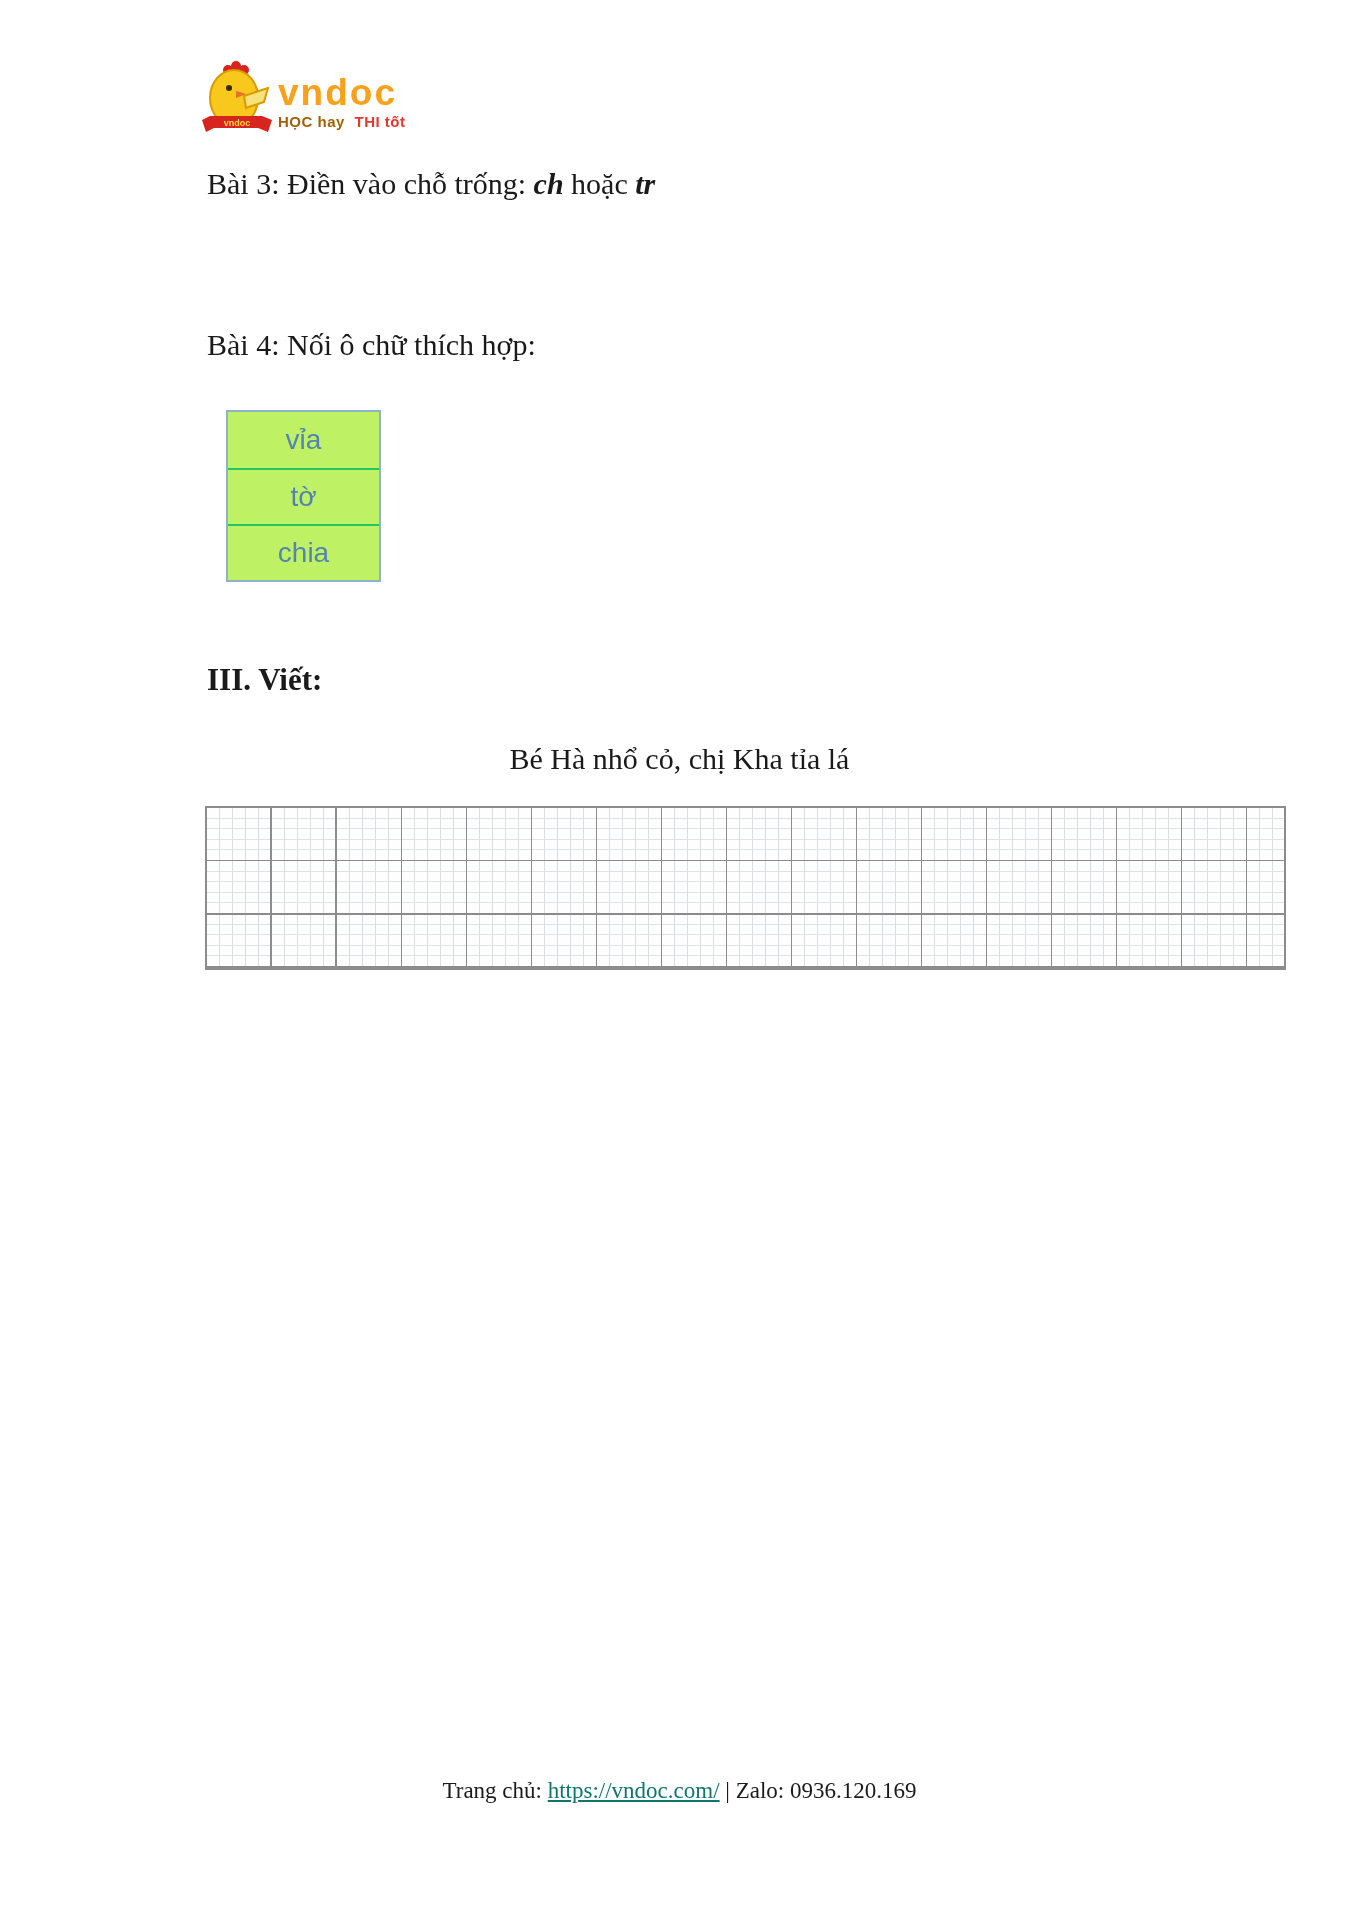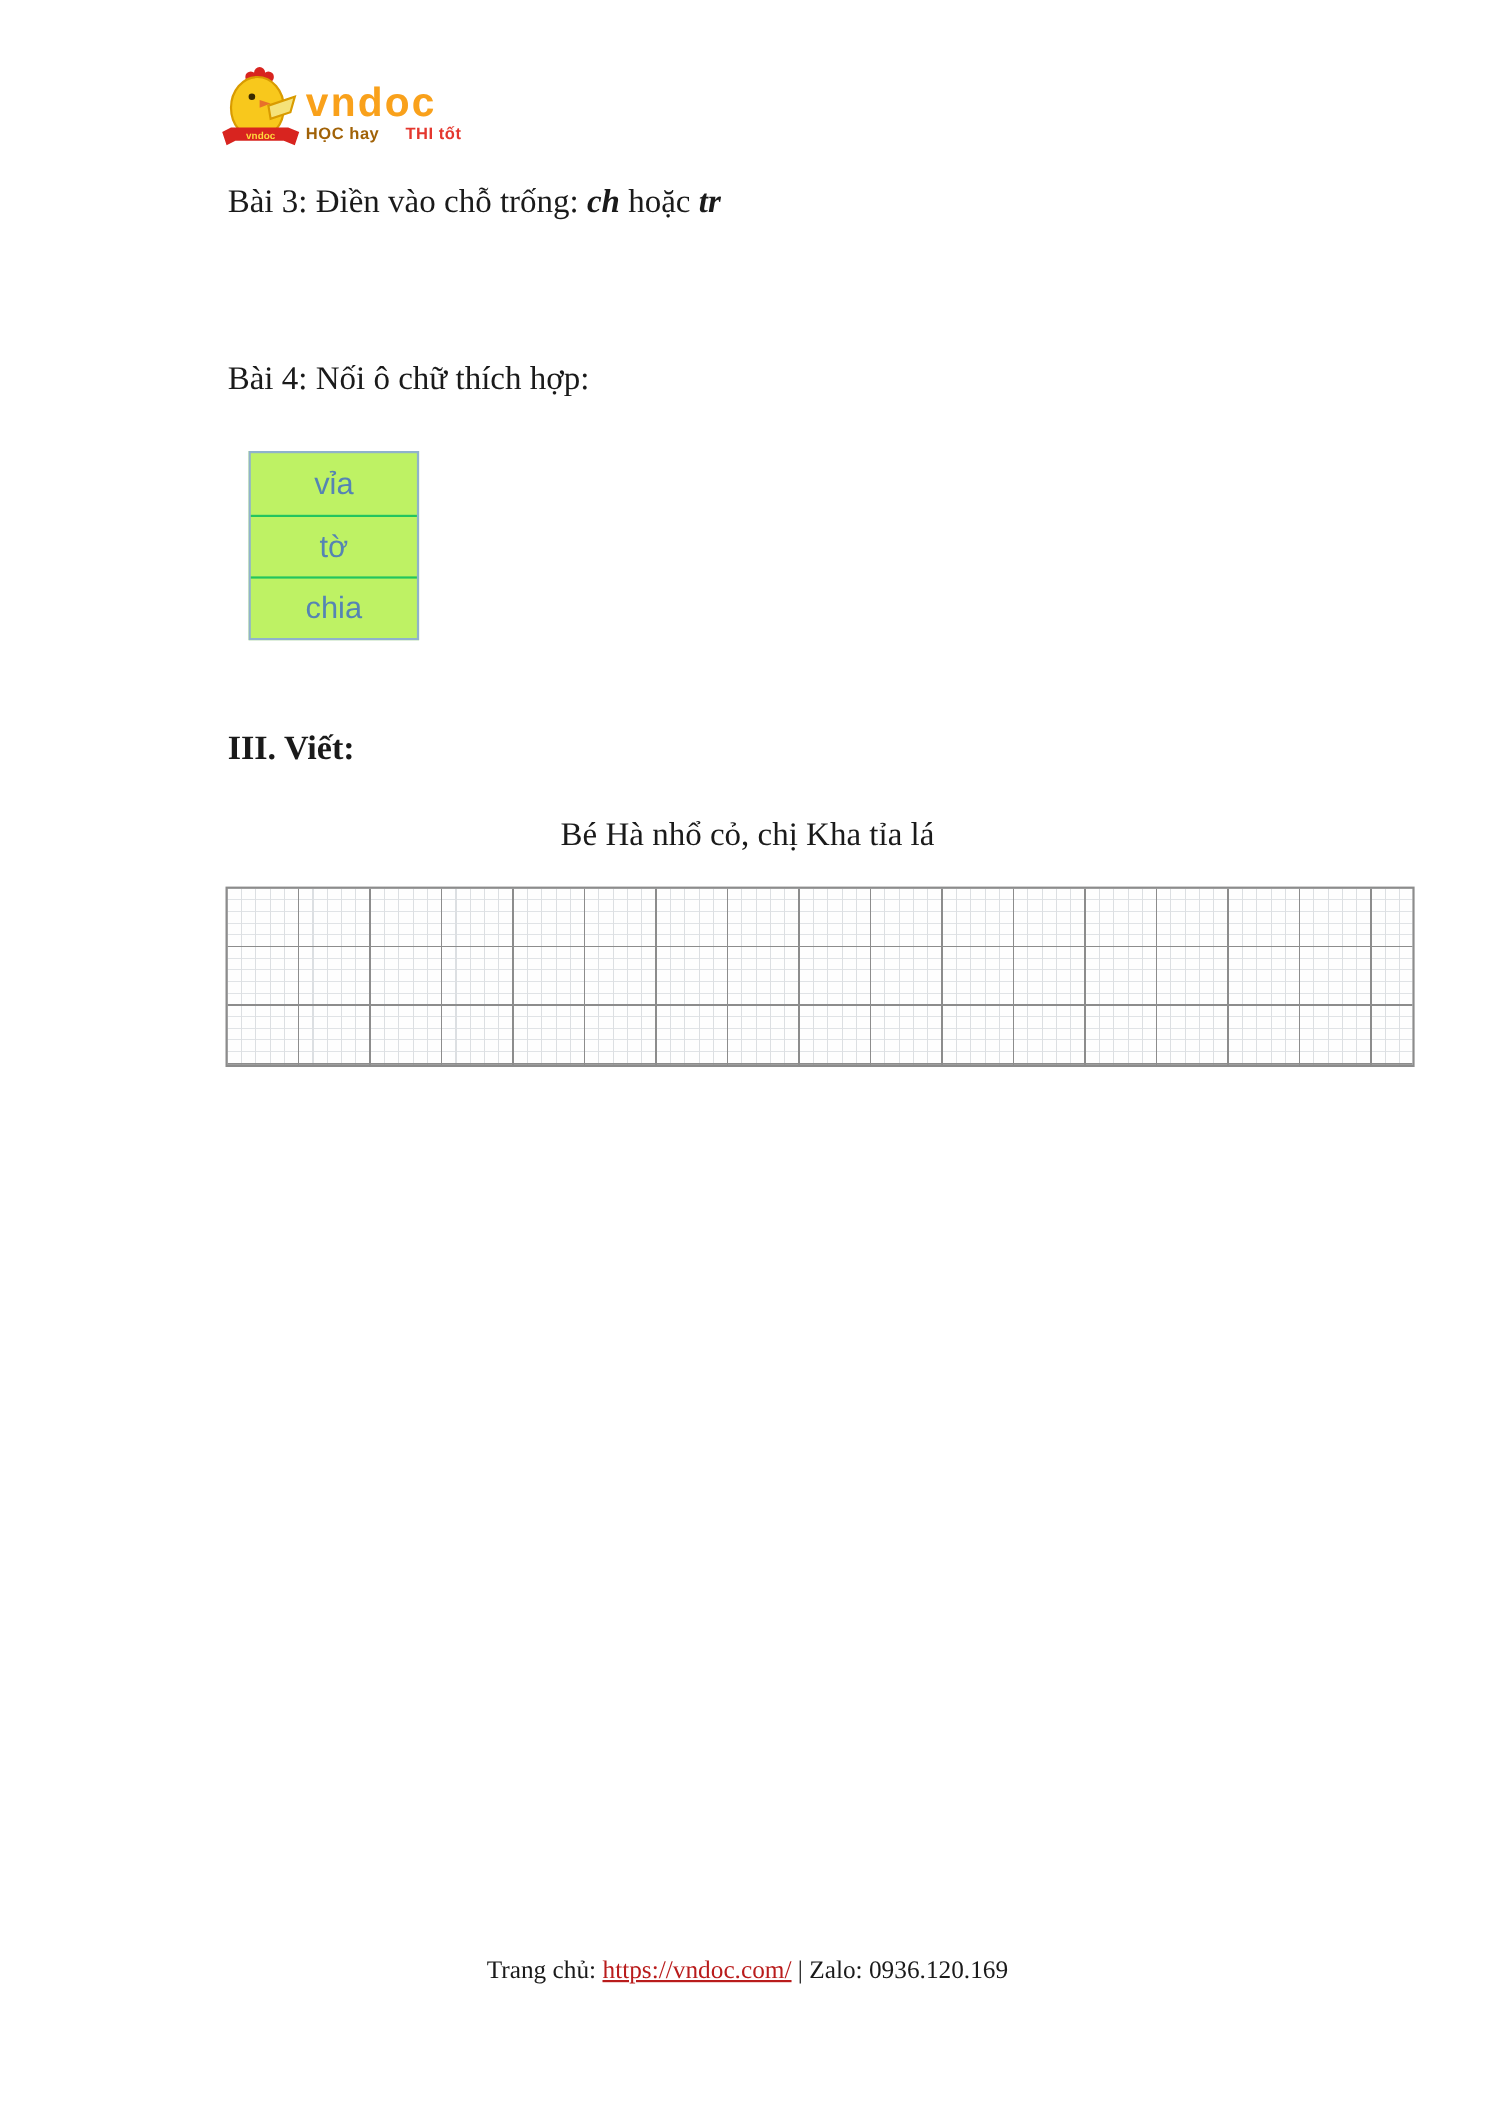--- a/index.html
+++ b/index.html
@@ -42,21 +42,21 @@
     color: #f9a11b;
   }
   .logo-tagline {
     font-size: 15px;
     font-weight: bold;
     letter-spacing: 0.5px;
     margin-top: 3px;
     white-space: nowrap;
   }
   .tagline-green { color: #a16207; }
-  .tagline-red { color: #e4372e; margin-left: 19px; }
+  .tagline-red { color: #e4372e; margin-left: 5px; }
 
   
   .bai3-line {
     position: absolute;
     left: 207px;
     top: 167px;
     font-size: 30px;
     white-space: nowrap;
   }
   .bold { font-weight: normal; }
@@ -145,21 +145,21 @@
   .footer-line {
     position: absolute;
     left: 0;
     top: 1778px;
     width: 1359px;
     text-align: center;
     font-size: 23px;
     white-space: nowrap;
   }
   .footer-link {
-    color: #b91c1c;
+    color: #0f766e;
     text-decoration: underline;
     cursor: pointer;
   }
 </style>
 </head>
 <body>
 
 <div class="page">
 
   <div class="logo">

